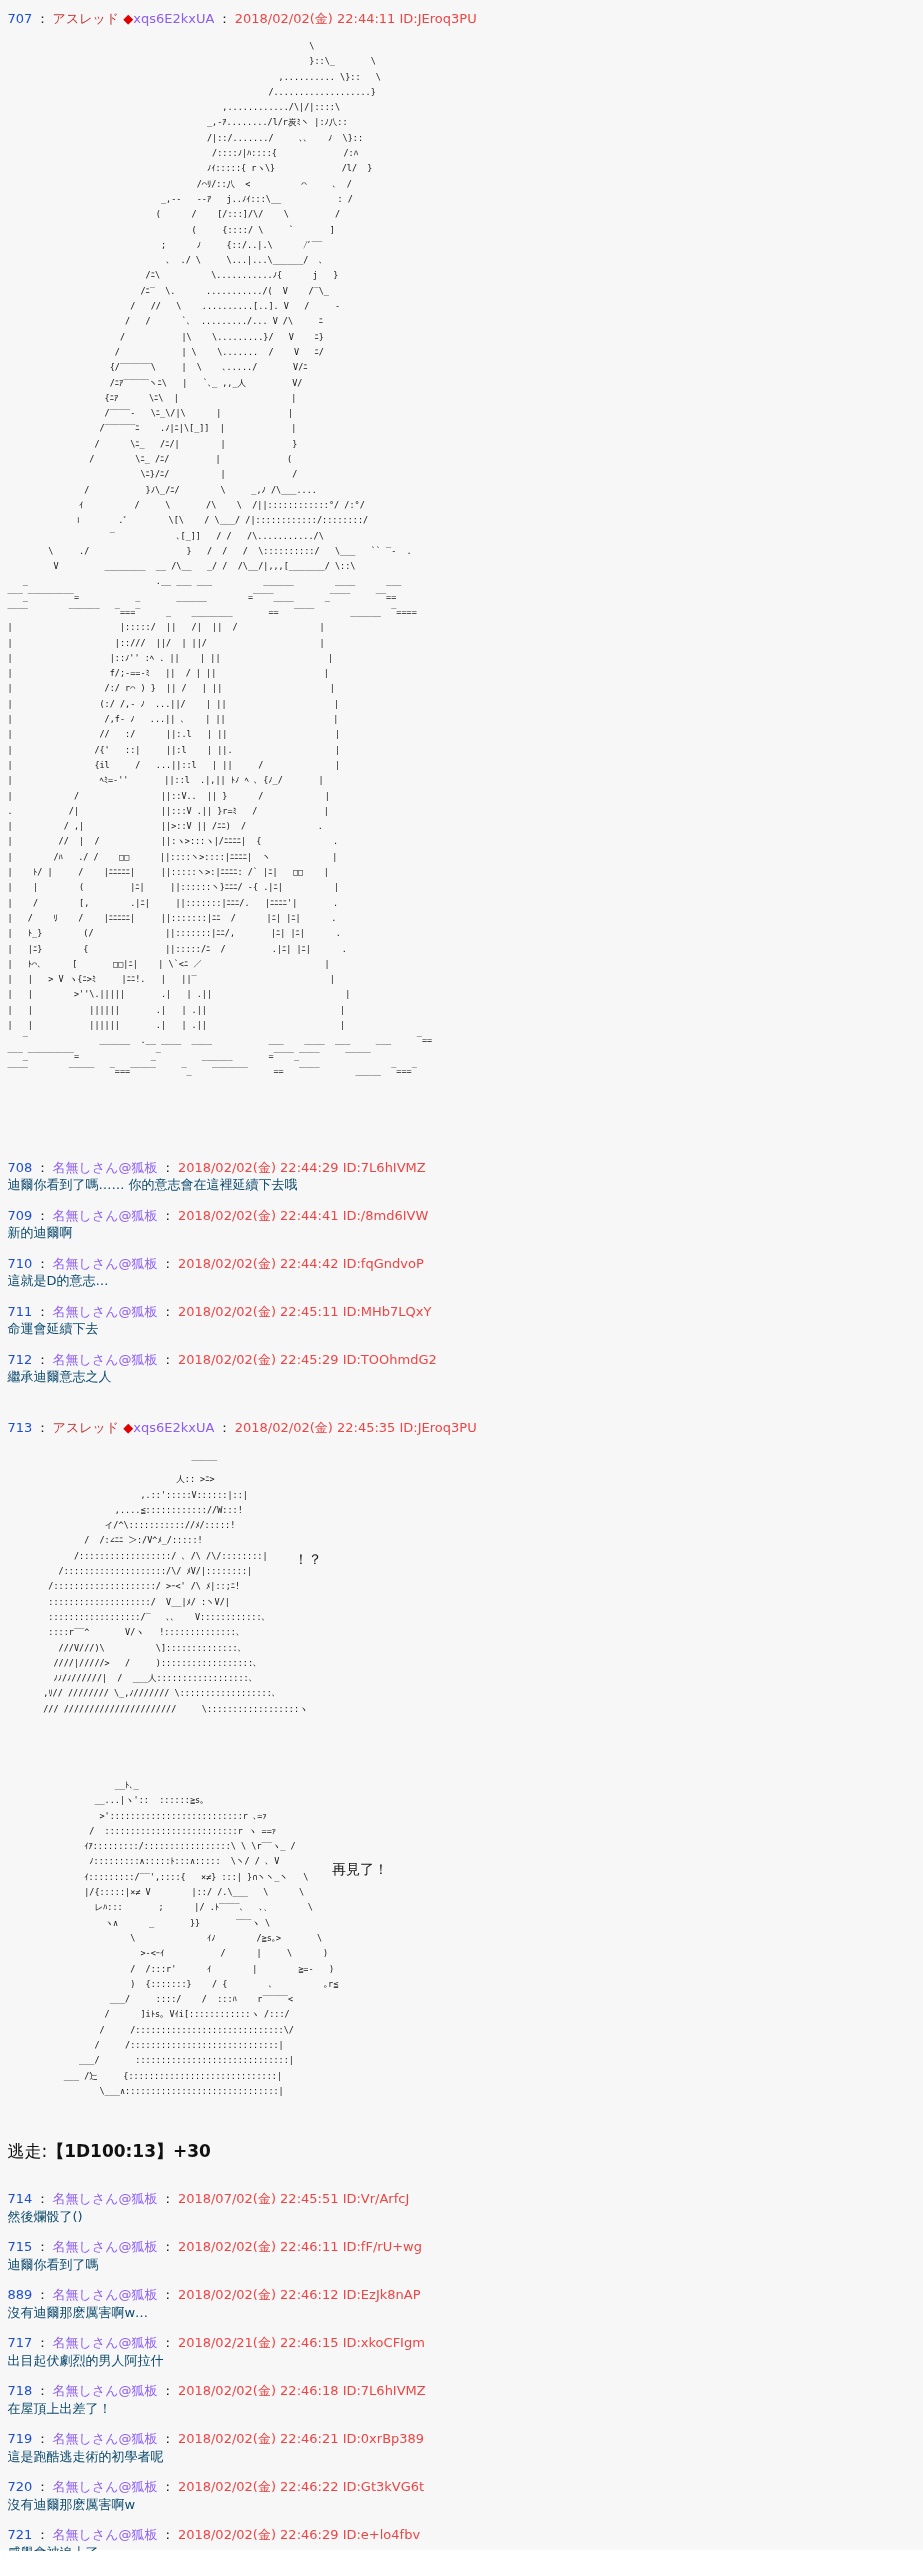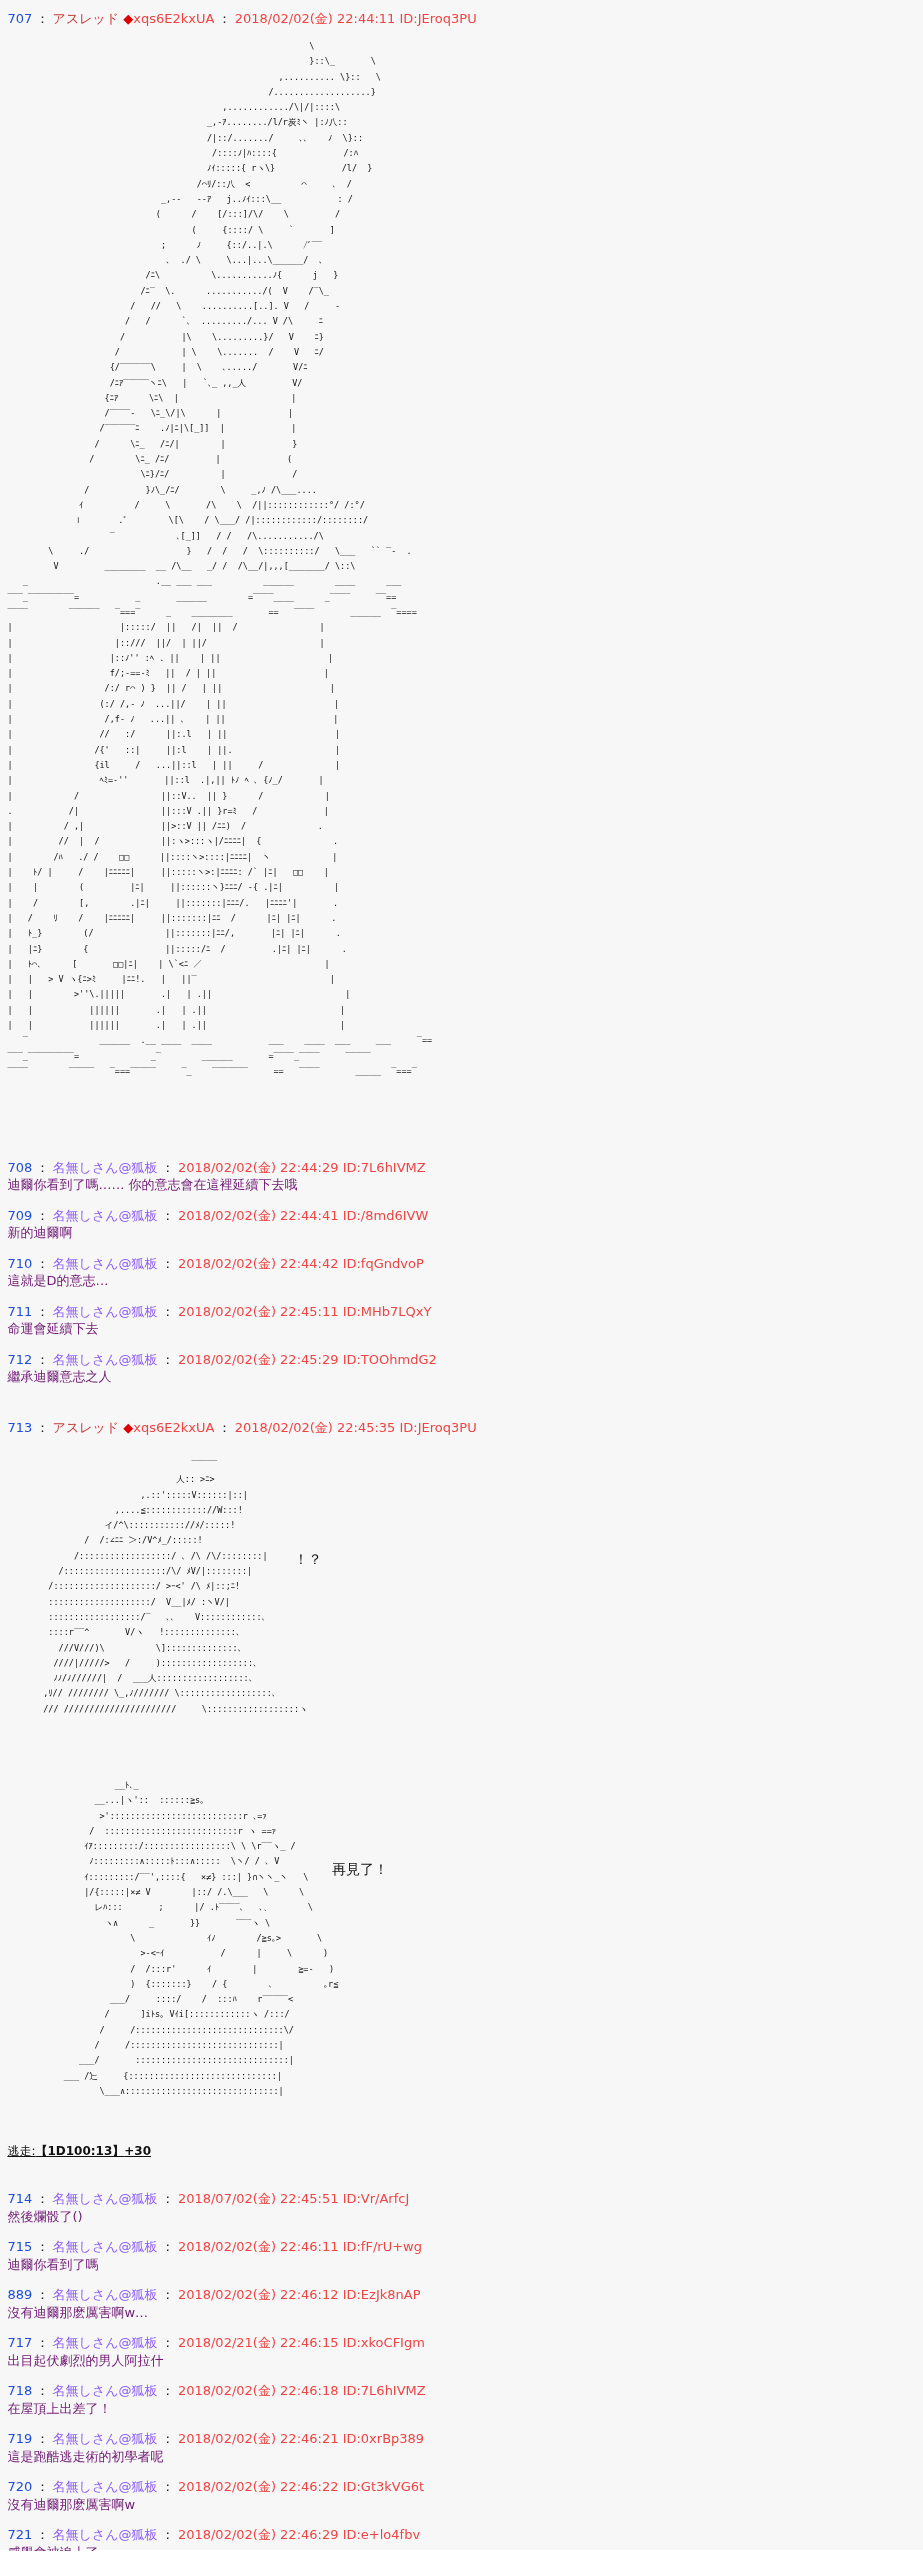--- a/index.html
+++ b/index.html
@@ -11,25 +11,25 @@
   .page {
     position:relative; width:923px; height:2550px; background:#f7f7f7;
   }
   .post-head, .post-body, .dice-line {
     position:absolute; left:7.4px; font-size:13px; line-height:15.7px; white-space:nowrap;
   }
   .num { color:#1d4ed8; }
   .sep { color:#222; margin:0 3.7px; }
   .name-op { color:#c43a3a; }
   .trip-diamond { color:#e00000; font-size:13px; }
-  .trip { color:#ef4444; }
+  .trip { color:#8b5cf6; }
   .name-anon { color:#8b5cf6; }
   .meta { color:#ef4444; }
-  .post-body { color:#701a75; }
-  .dice-line { font-size:12px;text-decoration:underline; }
+  .post-body { color:#0c4a6e; }
+  .dice-line { font-size:17px; }
   .dice-line b { font-weight:bold; }
   .aa {
     position:absolute; margin:0;
     font-family:"DejaVu Sans Mono", "Liberation Mono", monospace;
     font-size:8.5px; line-height:15.3px; color:#111; white-space:pre;
     letter-spacing:0px;
   }
   .aa-caption {
     position:absolute; font-size:14px; color:#111; white-space:nowrap;
   }

